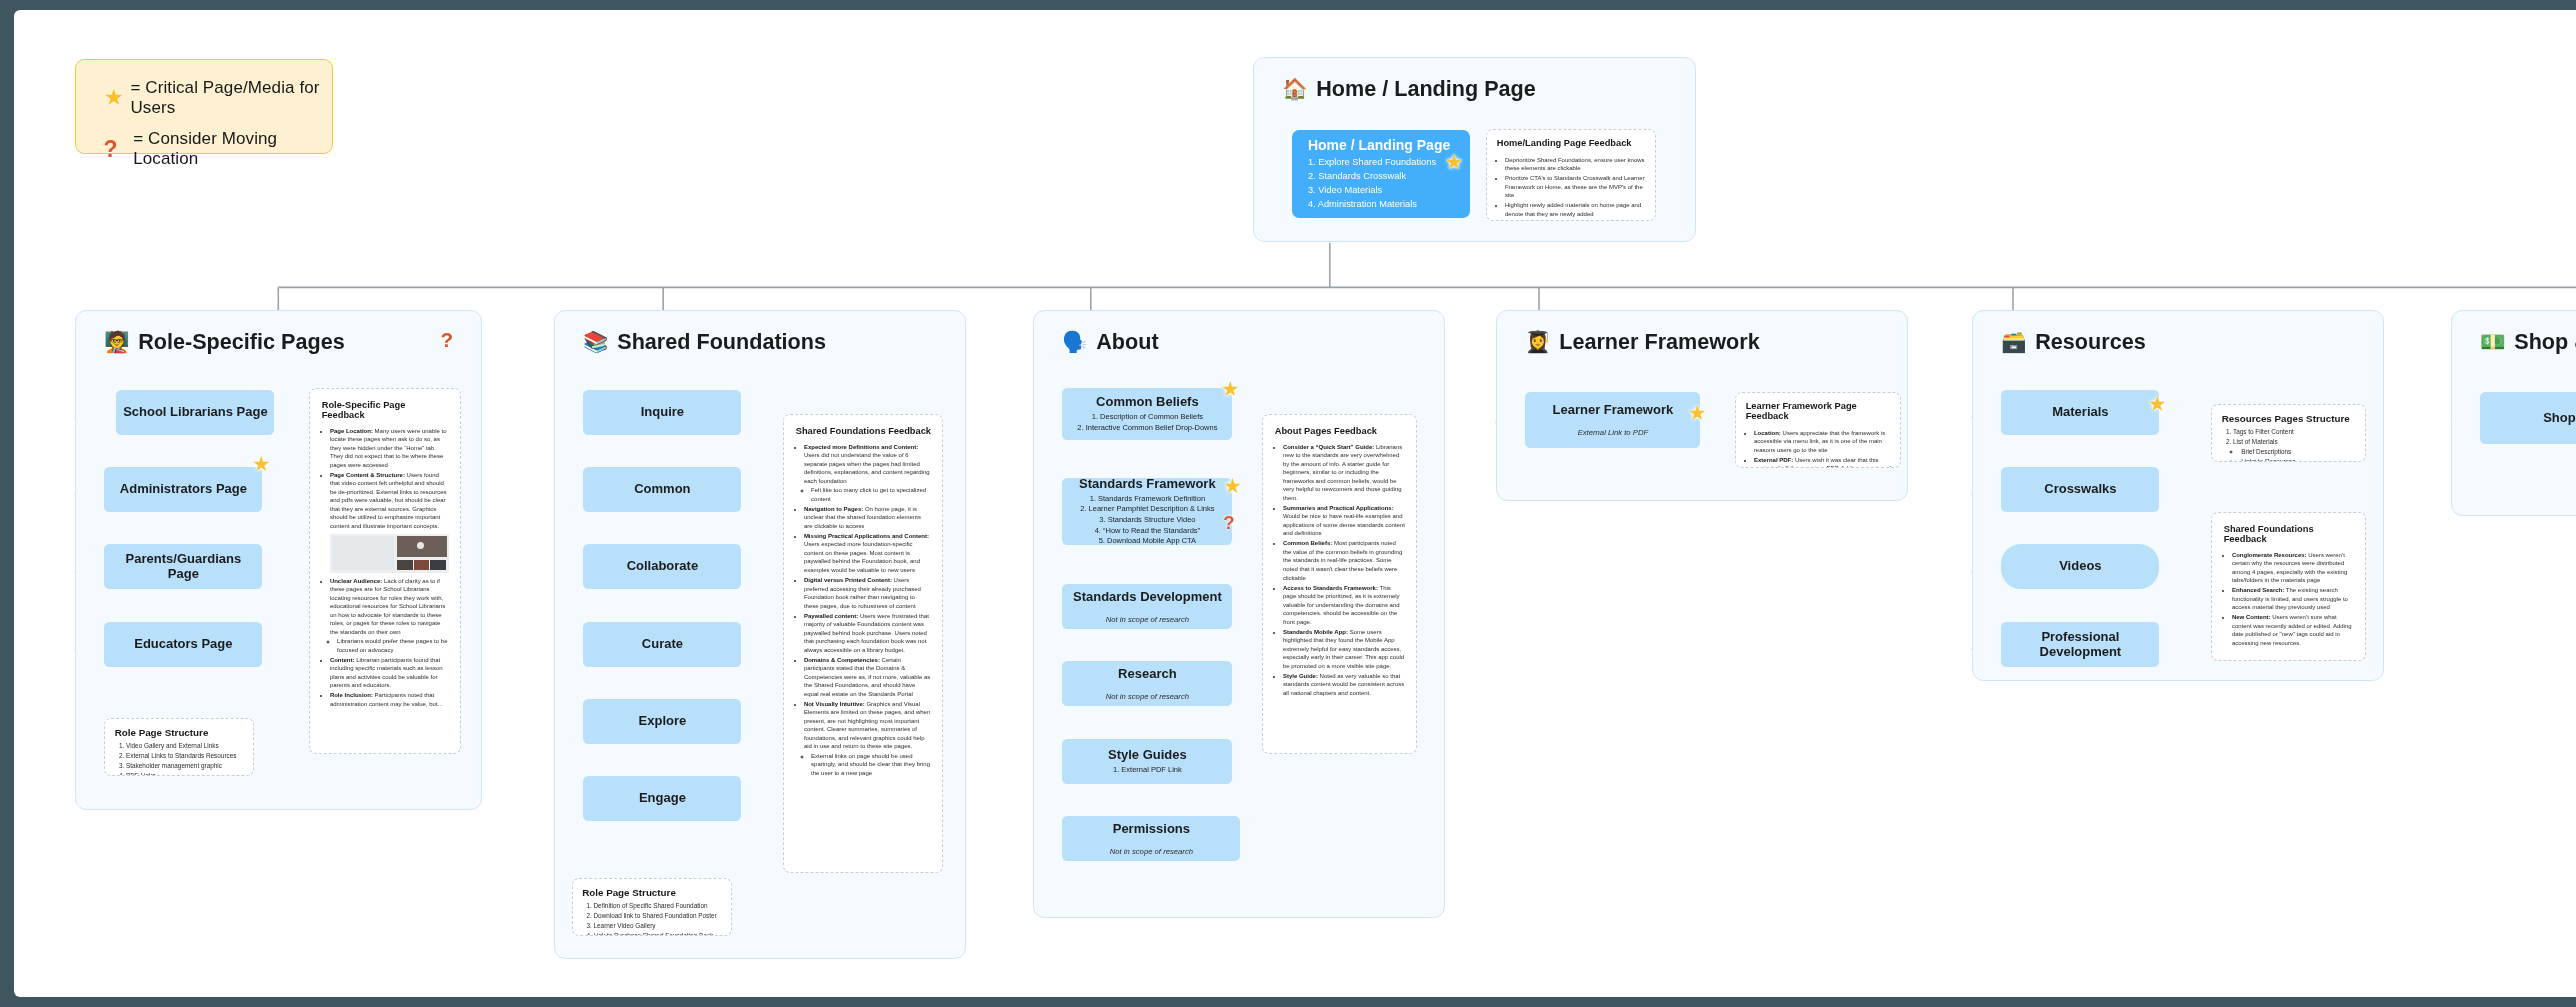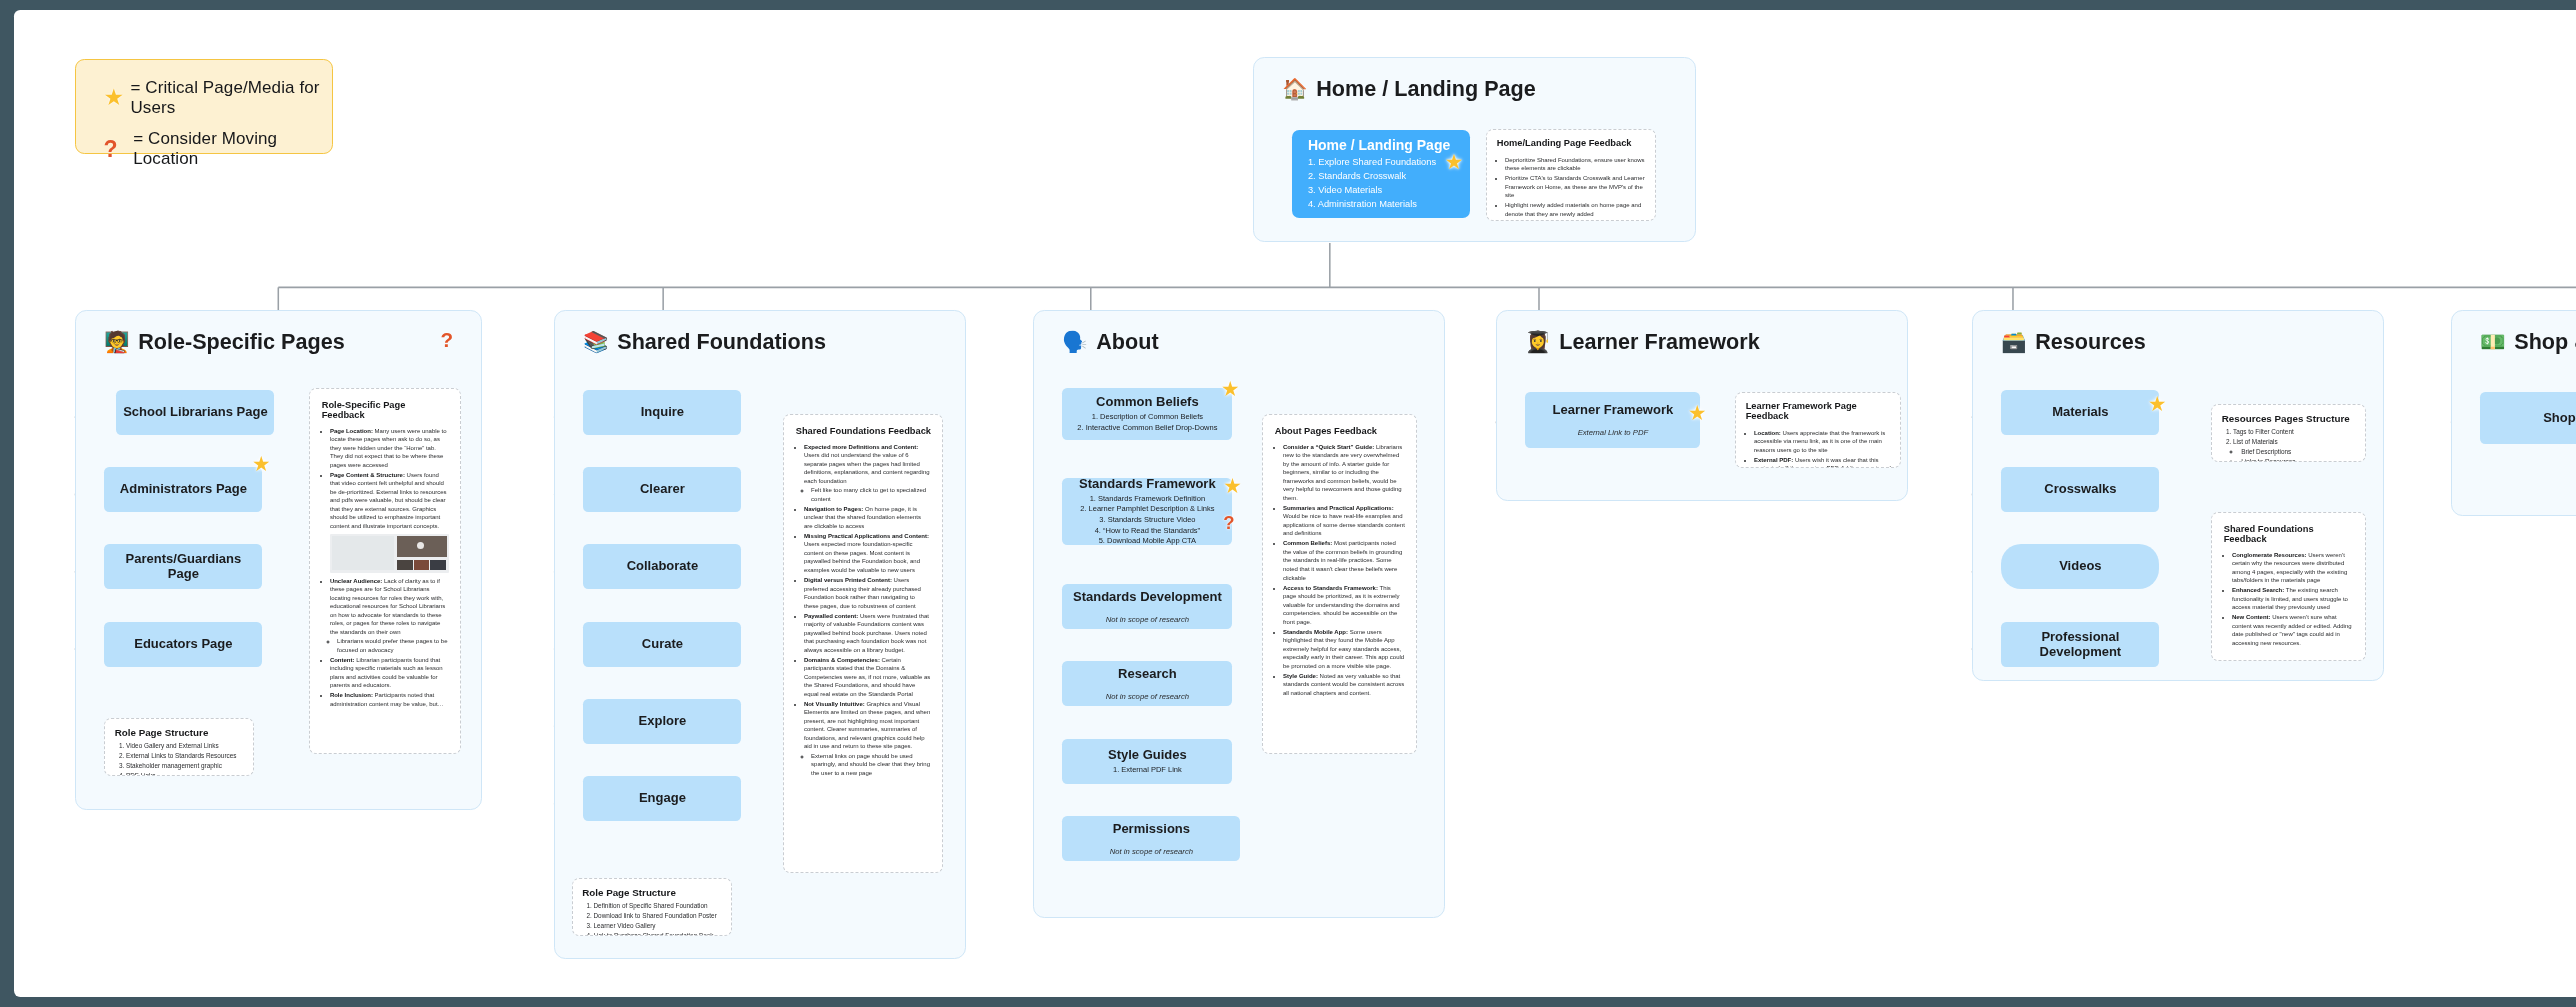--- a/index.html
+++ b/index.html
@@ -264,21 +264,21 @@
   <div class="section" style="left:540px;top:300px;width:412px;height:649px;">
     <div class="section-title">
       <span class="emoji">📚</span>
       <span>Shared Foundations</span>
     </div>
 
     <div class="node" style="left:28px;top:79px;width:158px;height:45px;">
       <div class="node-title">Inquire</div>
     </div>
     <div class="node" style="left:28px;top:156px;width:158px;height:45px;">
-      <div class="node-title">Clearer</div>
+      <div class="node-title">Common</div>
     </div>
     <div class="node" style="left:28px;top:233px;width:158px;height:45px;">
       <div class="node-title">Collaborate</div>
     </div>
     <div class="node" style="left:28px;top:311px;width:158px;height:45px;">
       <div class="node-title">Curate</div>
     </div>
     <div class="node" style="left:28px;top:388px;width:158px;height:45px;">
       <div class="node-title">Explore</div>
     </div>

